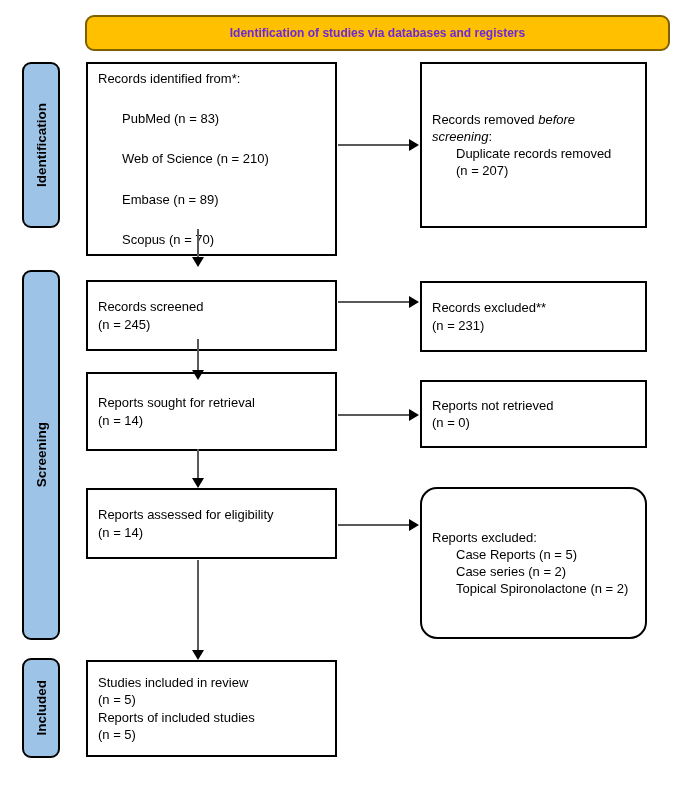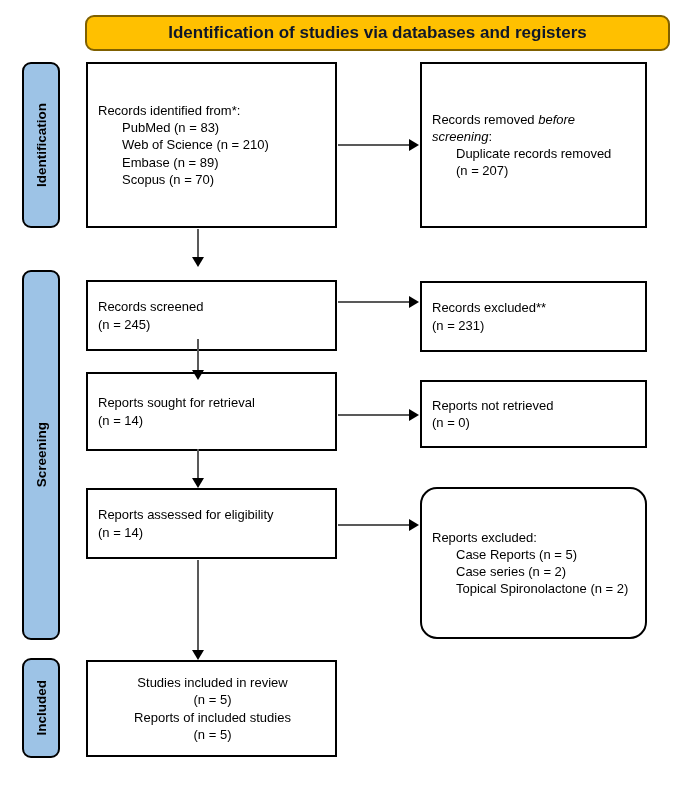--- a/index.html
+++ b/index.html
@@ -6,21 +6,21 @@
   body { font-family: "Liberation Sans", "DejaVu Sans", sans-serif; }
   #stage {
     position:relative; width:694px; height:785px; background:#ffffff;
     overflow:hidden;
   }
   .banner {
     position:absolute; left:85px; top:15px; width:585px; height:36px;
     box-sizing:border-box;
     background:#FFC000; border:2px solid #7f6000; border-radius:9px;
     display:flex; align-items:center; justify-content:center;
-    font-weight:bold; font-size:17px; color:#0f172a;
+    font-weight:bold; font-size:12px; color:#6d28d9;
   }
   .side {
     position:absolute; left:22px; width:38px; box-sizing:border-box;
     background:#9DC3E6; border:2px solid #000; border-radius:9px;
     display:flex; align-items:center; justify-content:center;
   }
   .side span {
     writing-mode:vertical-rl; transform:rotate(180deg);
     font-weight:bold; font-size:13.5px; color:#000; white-space:nowrap;
   }
@@ -61,21 +61,21 @@
   <div class="side" style="top:62px; height:166px;">
     <span>Identification</span>
   </div>
   <div class="side" style="top:270px; height:370px;">
     <span>Screening</span>
   </div>
   <div class="side" style="top:658px; height:100px;">
     <span>Included</span>
   </div>
 
-  <div class="box col1" style="top:62px; height:166px;">
+  <div class="box col1" style="top:62px; height:194px;justify-content:space-between;">
     <div>Records identified from*:</div>
     <div class="indent">PubMed (n = 83)</div>
     <div class="indent">Web of Science (n = 210)</div>
     <div class="indent">Embase (n = 89)</div>
     <div class="indent">Scopus (n = 70)</div>
   </div>
 
   <div class="box col1" style="top:280px; height:71px;">
     <div>Records screened</div>
     <div>(n = 245)</div>
@@ -84,21 +84,21 @@
   <div class="box col1" style="top:372px; height:79px;">
     <div>Reports sought for retrieval</div>
     <div>(n = 14)</div>
   </div>
 
   <div class="box col1" style="top:488px; height:71px;">
     <div>Reports assessed for eligibility</div>
     <div>(n = 14)</div>
   </div>
 
-  <div class="box col1" style="top:660px; height:97px;align-items:center;">
+  <div class="box col1" style="top:660px; height:97px;">
     <div>Studies included in review</div>
     <div>(n = 5)</div>
     <div>Reports of included studies</div>
     <div>(n = 5)</div>
   </div>
 
   <div class="box col2" style="top:62px; height:166px;">
     <div><span>Records removed </span><span class="it">before</span></div>
     <div><span class="it">screening</span><span>:</span></div>
     <div class="indent">Duplicate records removed</div>

